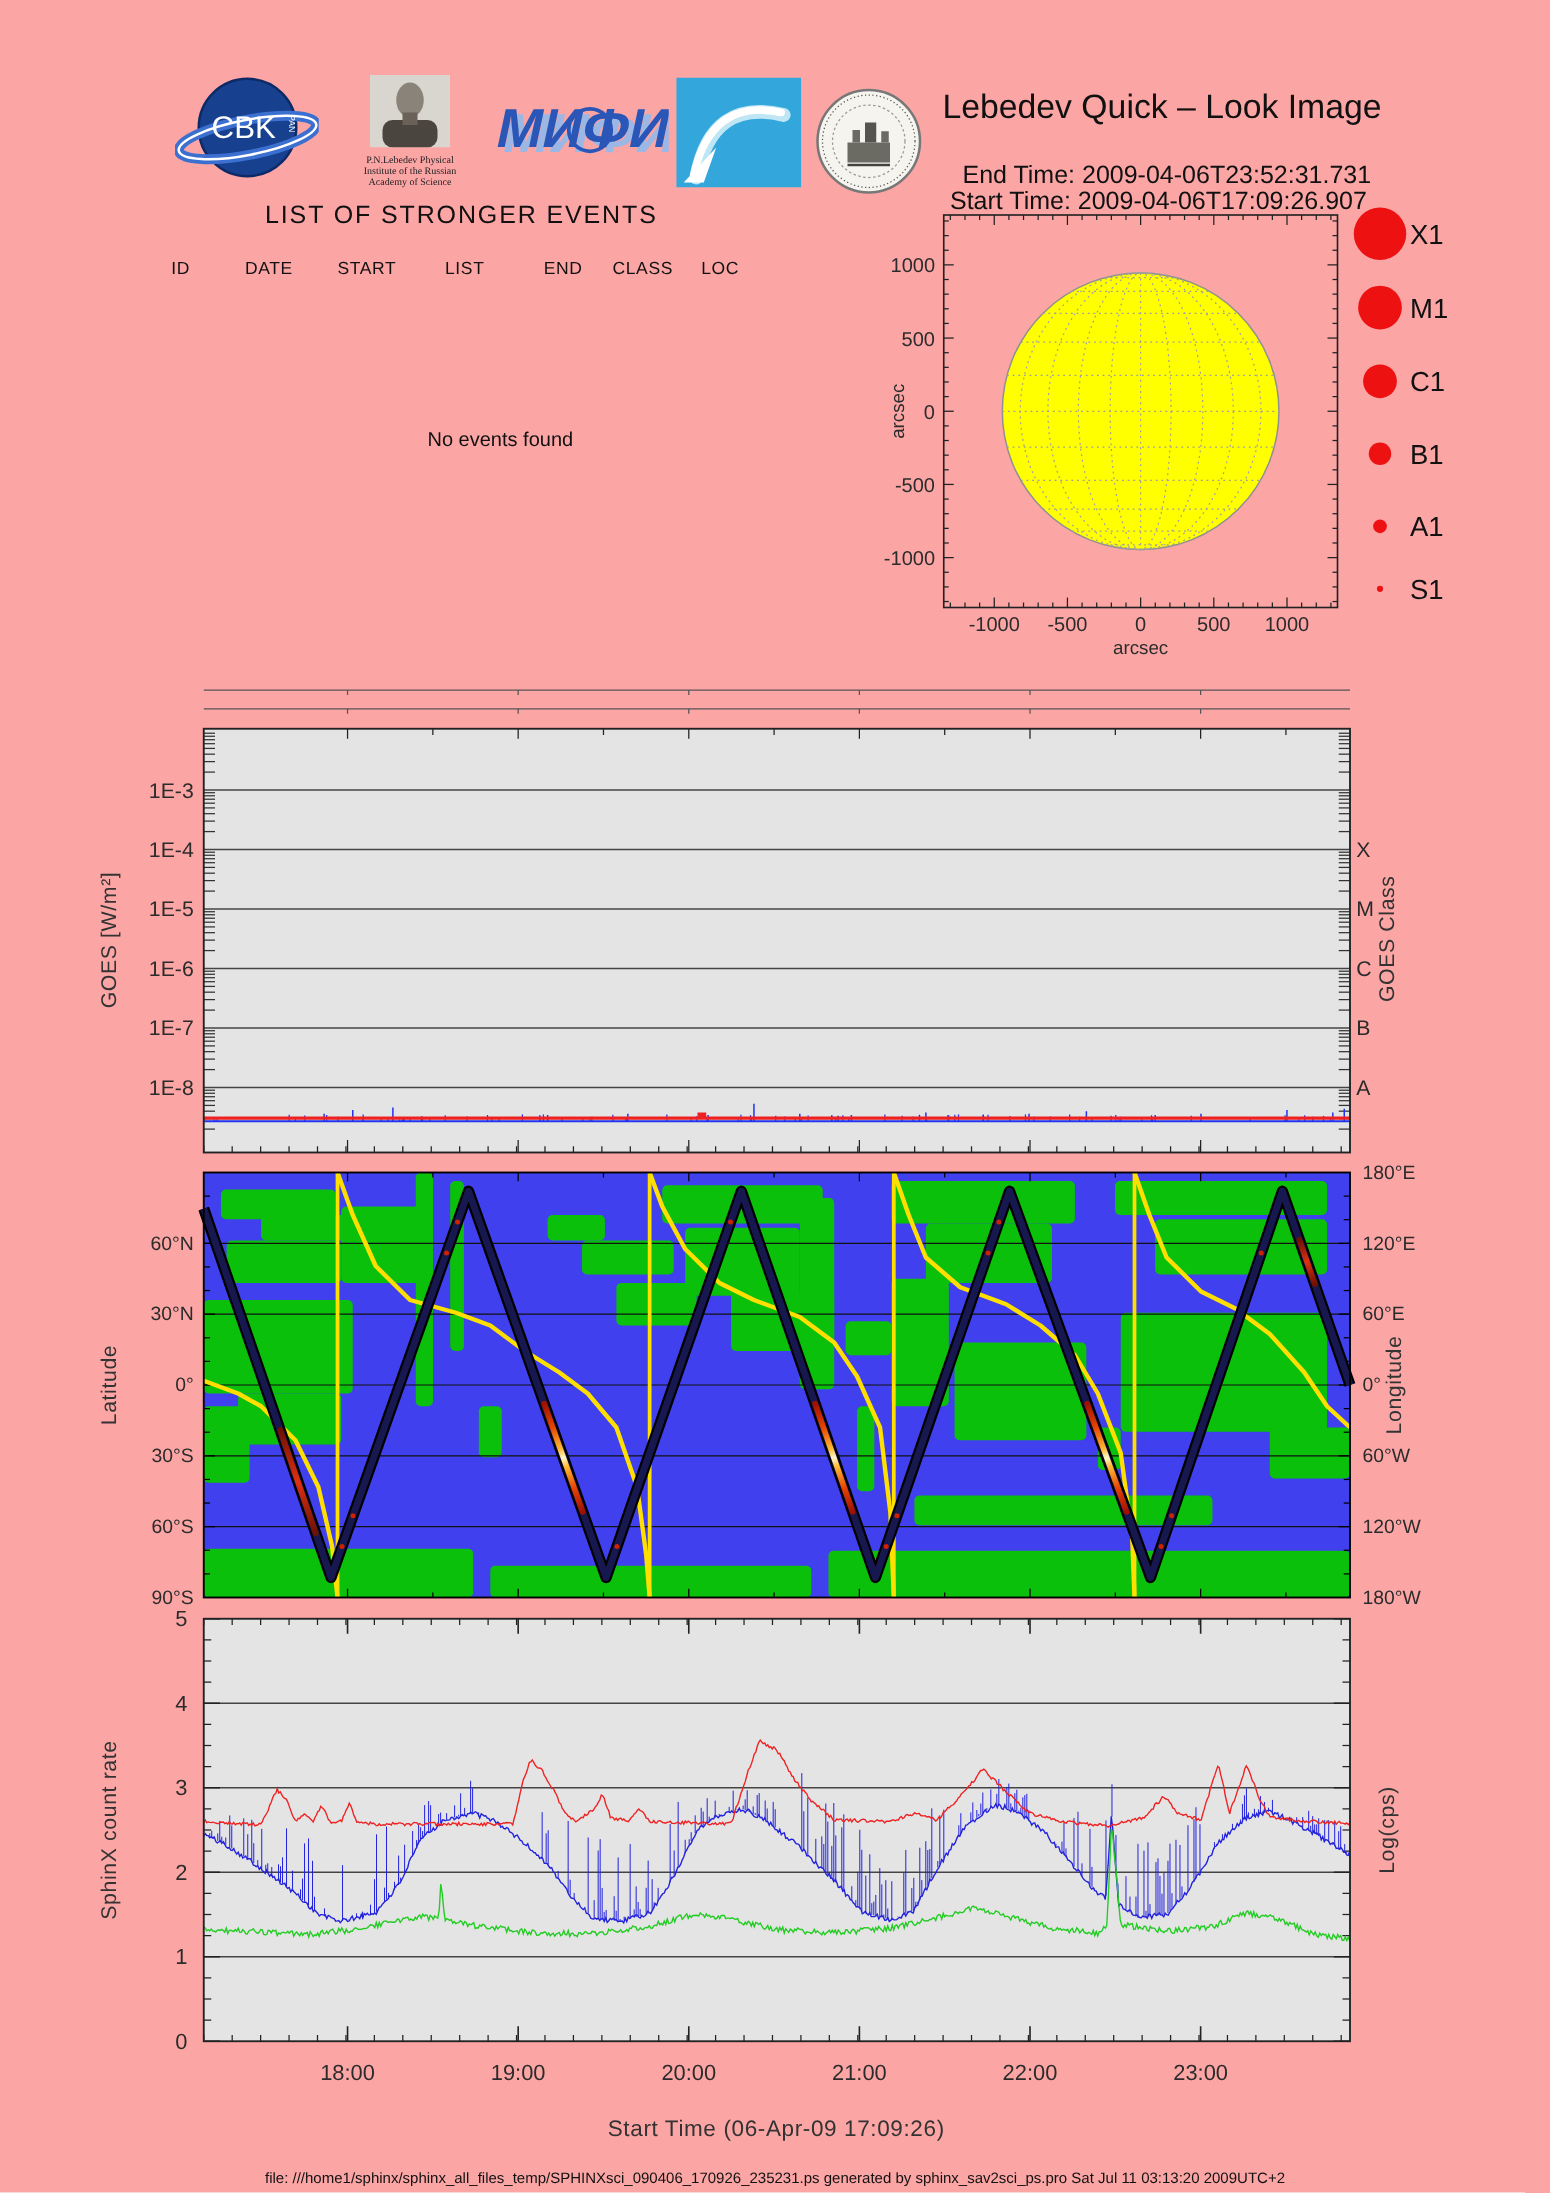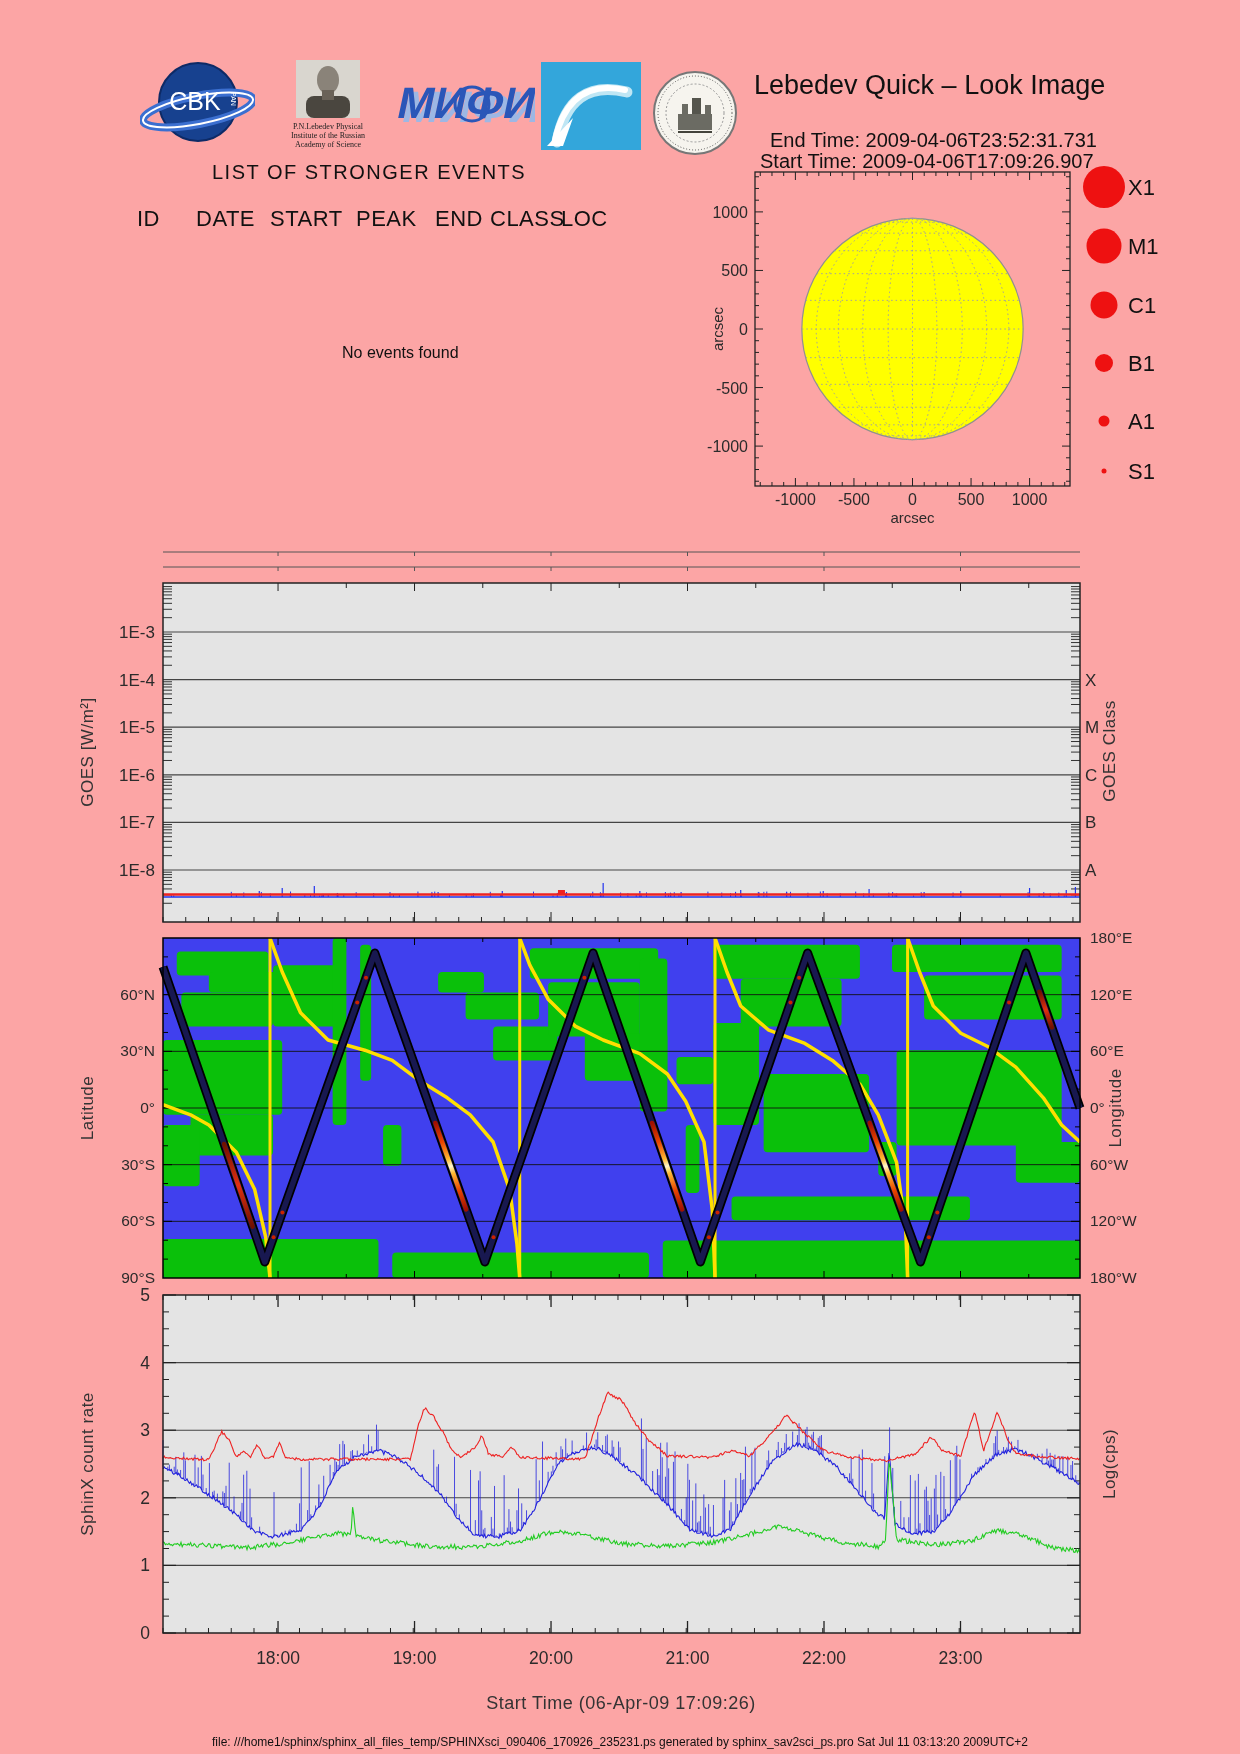--- a/index.html
+++ b/index.html
@@ -5,21 +5,21 @@
   html,body{margin:0;padding:0;background:#fff;}
   #page{position:relative;width:1240px;height:1754px;background:#fca5a5;overflow:hidden;
         font-family:"Liberation Sans",sans-serif;color:#000;}
   .abs{position:absolute;}
   .rot{transform:translate(-50%,-50%) rotate(-90deg);transform-origin:center;white-space:nowrap;}
   .ctr{transform:translate(-50%,-50%);white-space:nowrap;}
   #plot-svg{position:absolute;left:0;top:0;}
   .hdr-title{font-size:27px;color:#111;}
   .hdr-time{font-size:20px;color:#111;}
   .ev-title{font-size:20px;letter-spacing:1.5px;color:#111;}
-  .ev-col{position:absolute;font-size:22px;letter-spacing:.5px;color:#111;}
+  .ev-col{position:absolute;font-size:14px;letter-spacing:.5px;color:#111;}
   .ev-empty{font-size:16px;color:#111;}
   .axis-lab{font-size:17px;color:#333;letter-spacing:.5px;}
   .footer{font-size:12px;color:#111;white-space:nowrap;}
   .leb-cap{font-family:"Liberation Serif",serif;font-size:8px;line-height:9px;text-align:center;color:#222;}
 </style>
 </head>
 <body>
 
 <div id="page">
 
@@ -83,21 +83,21 @@
 
   <div class="abs hdr-title" style="left:754px;top:70px;">Lebedev Quick – Look Image</div>
   <div class="abs hdr-time" style="left:760px;top:106px;margin-top:44px;">Start Time: 2009-04-06T17:09:26.907</div>
   <div class="abs hdr-time" style="left:770px;top:129px;">End Time: 2009-04-06T23:52:31.731</div>
 
   <div class="abs ev-title" style="left:212px;top:161px;">LIST OF STRONGER EVENTS</div>
   <div id="event-columns" class="abs" style="left:0;top:206px;width:650px;height:24px;">
       <span class="ev-col" style="left: 137px;">ID</span>
       <span class="ev-col" style="left: 196px;">DATE</span>
       <span class="ev-col" style="left: 270px;">START</span>
-      <span class="ev-col" style="left: 356px;">PEAK</span>
+      <span class="ev-col" style="left: 356px;">LIST</span>
       <span class="ev-col" style="left: 435px;">END</span>
       <span class="ev-col" style="left: 490px;">CLASS</span>
       <span class="ev-col" style="left: 561px;">LOC</span>
     </div>
   <div class="abs ev-empty" style="left:342px;top:300px;margin-top:44px;">No events found</div>
 
   <svg id="plot-svg" width="1240" height="1754">
       <line x1="163" y1="552" x2="1080" y2="552" stroke="#555" stroke-width="1"></line>
       <line x1="278.03618474911815" y1="552" x2="278.03618474911815" y2="556" stroke="#555" stroke-width="1"></line>
       <line x1="414.5290475269042" y1="552" x2="414.5290475269042" y2="556" stroke="#555" stroke-width="1"></line>

